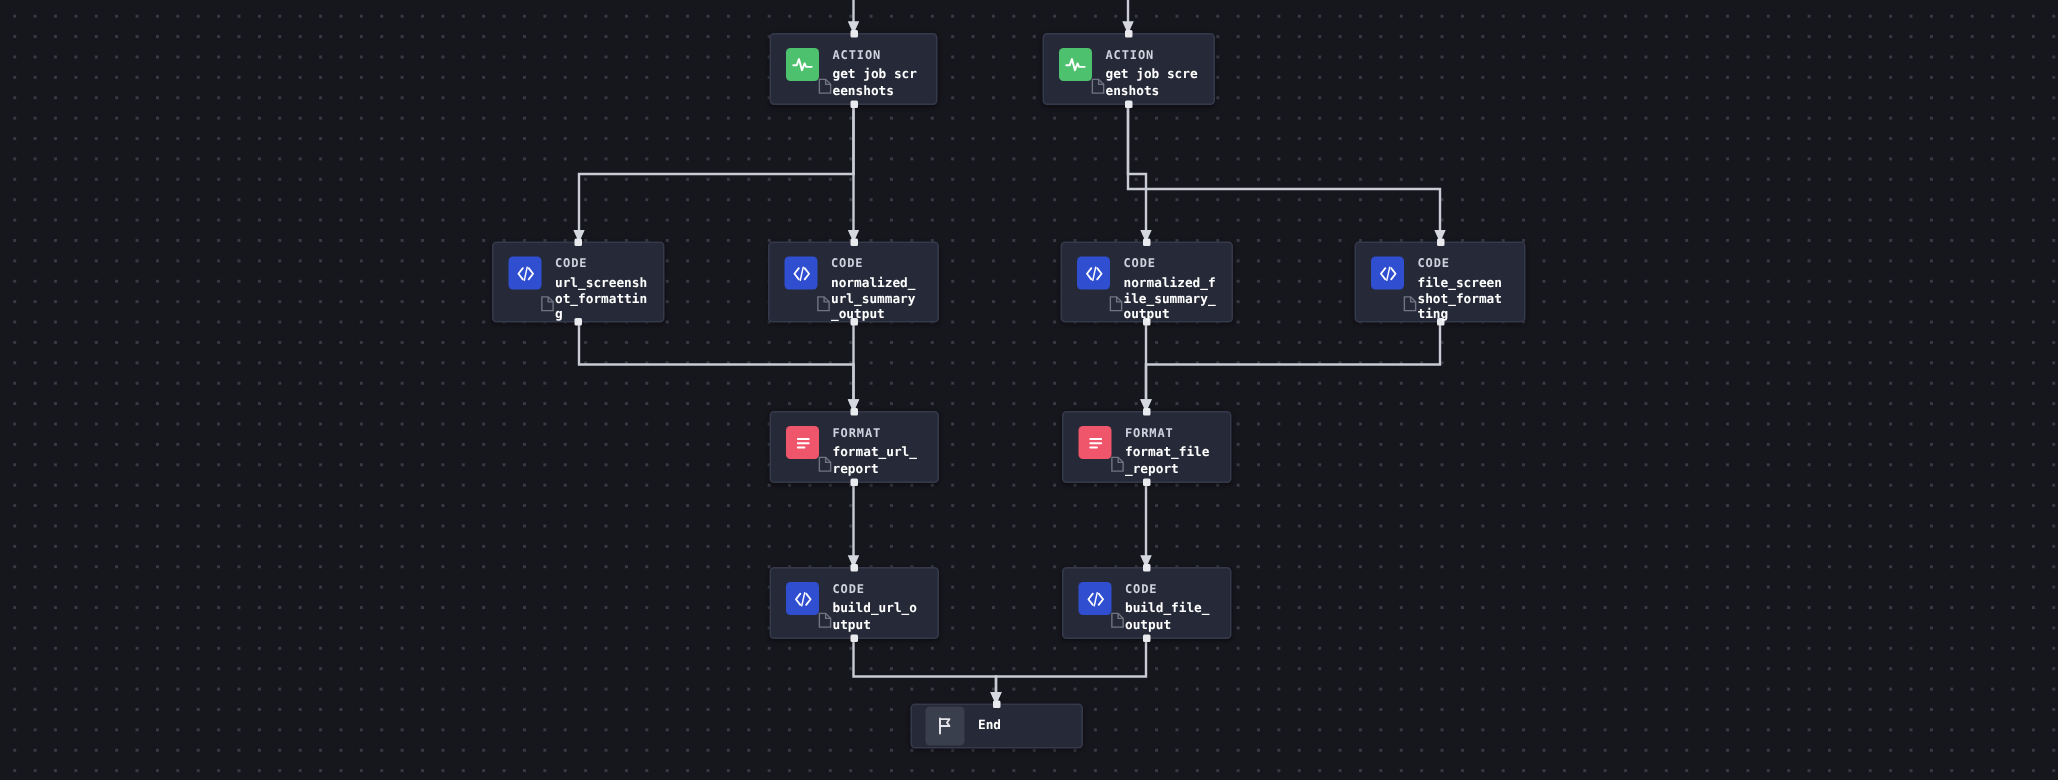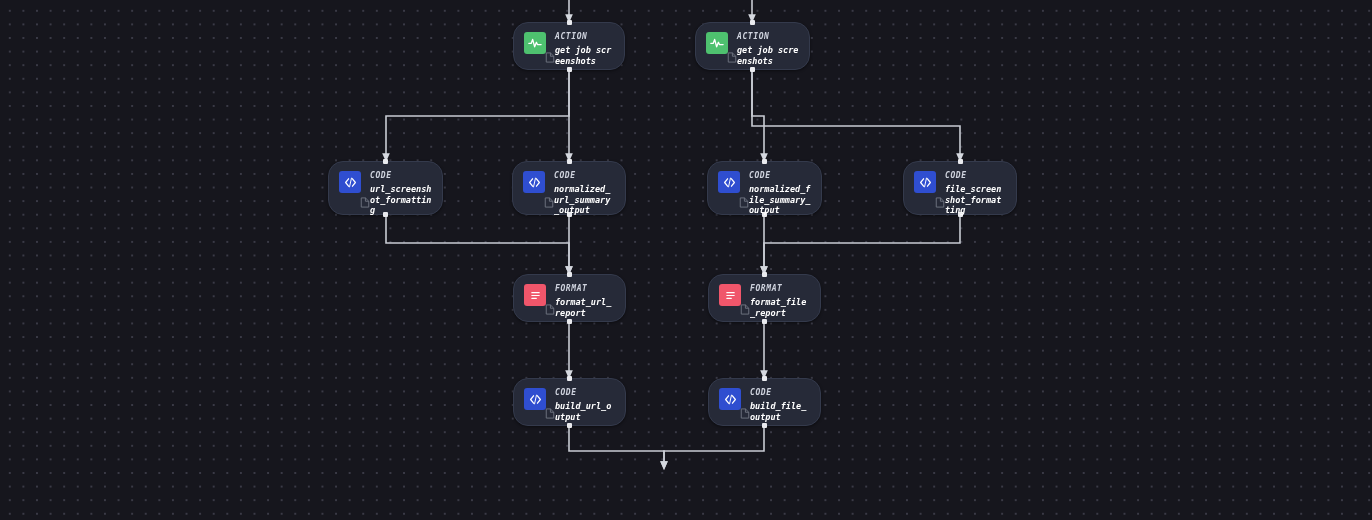--- a/index.html
+++ b/index.html
@@ -30,23 +30,22 @@
     width: 1372px;
     height: 520px;
     pointer-events: none;
   }
 
   
   .node {
     position: absolute;
     background: #262a38;
     border: 1px solid #343a4c;
-    border-radius: 15px;
+    border-radius: 3px;
     box-shadow: 0 1px 3px rgba(0,0,0,.45);
-    font-style: italic;
   }
 
   .node-inner {
     position: relative;
     display: flex;
     align-items: flex-start;
     padding: 9px 10px 8px 10px;
     height: 100%;
   }
 
@@ -391,14 +390,26 @@
       </div>
     </div>
     <span class="node-doc">
       <svg width="10" height="11" viewBox="0 0 12 13">
           <path d="M1.5 1h5l4 4v7h-9z" fill="none" stroke="#aeb3c0" stroke-width="1.1"></path>
           <path d="M6.5 1v4h4" fill="none" stroke="#aeb3c0" stroke-width="1.1"></path>
         </svg>
     </span>
   </div>
 
+  <div class="node node-end" style="left:607px; top:469px; width:115px; height:30px;">
+    <span class="port port-in"></span>
+    <div class="node-inner">
+      <div class="node-icon icon-end">
+        <svg width="14" height="14" viewBox="0 0 16 16">
+            <path d="M4.2 2.2v11.6" fill="none" stroke="#e3e5ea" stroke-width="1.5" stroke-linecap="round"></path>
+            <path d="M4.2 2.8h7.2l-1.9 2.6 1.9 2.6H4.2z" fill="none" stroke="#e3e5ea" stroke-width="1.4" stroke-linejoin="round"></path>
+          </svg>
+      </div>
+      <div class="node-title">End</div>
+    </div>
+  </div>
 
 </div>
 
 </body></html>

